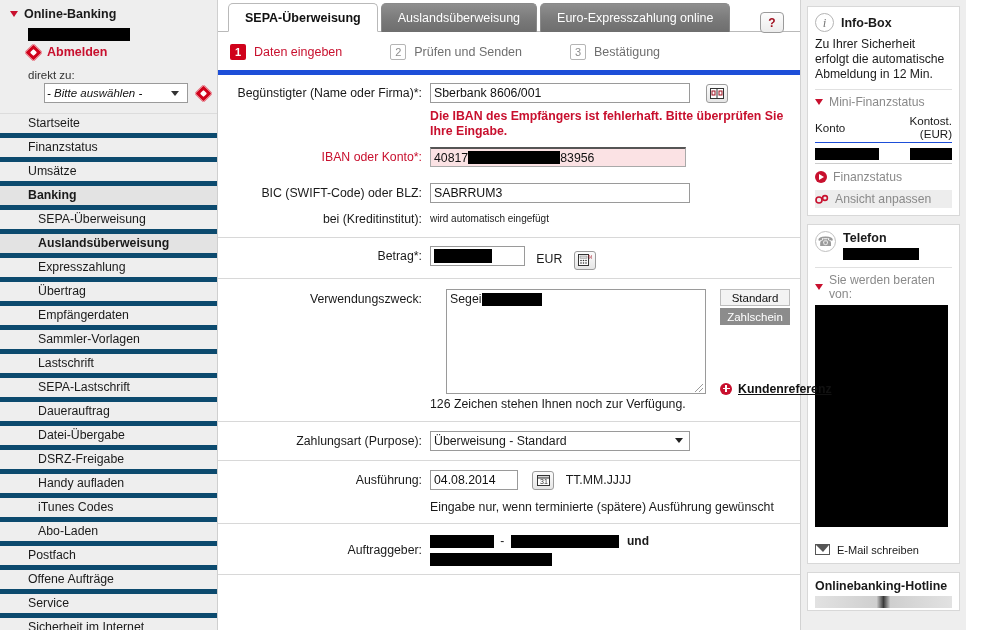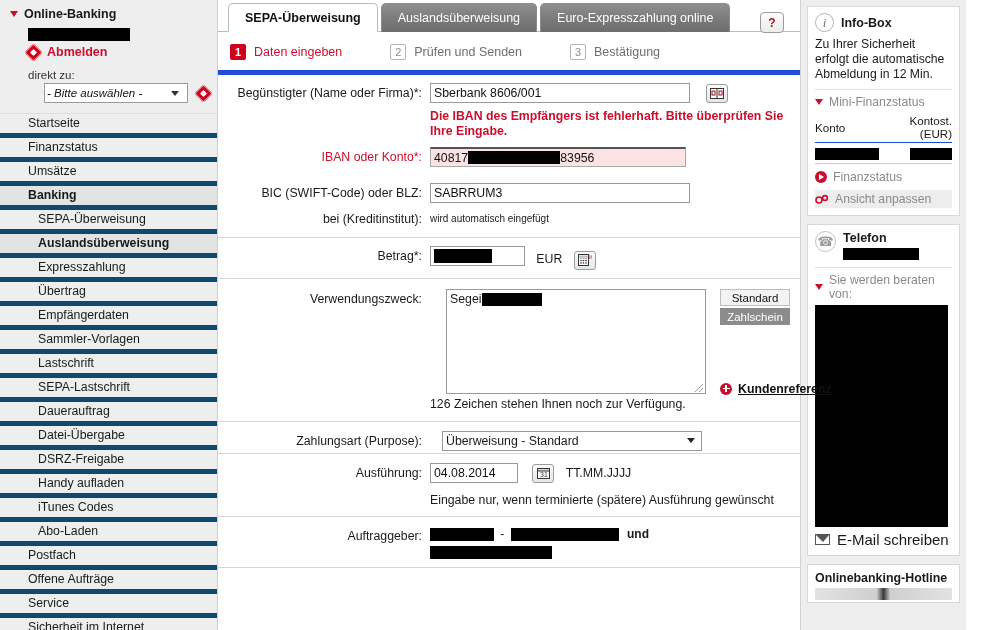--- a/index.html
+++ b/index.html
@@ -296,21 +296,21 @@
     border-top: 3px solid transparent; border-bottom: 3px solid transparent;
     border-left: 5px solid #fff;
   }
   .phone-ic {
     width: 21px; height: 21px; border-radius: 50%;
     border: 1px solid #c0c0c0; color: #9a9a9a;
     display: flex; align-items: center; justify-content: center;
     font-size: 13px; margin-right: 7px; flex: 0 0 21px;
   }
   .blackblock { background: #000; display: block; }
-  .mail-row { display: flex; align-items: center; margin-top: 4px; font-size: 15px; }
+  .mail-row { display: flex; align-items: center; margin-top: 17px; font-size: 11px; }
   .env {
     width: 15px; height: 11px; border: 1px solid #555; margin-right: 7px;
     position: relative; flex: 0 0 15px;
   }
   .env::after {
     content: ""; position: absolute; left: 0; top: 0;
     width: 0; height: 0;
     border-left: 7px solid transparent; border-right: 6px solid transparent;
     border-top: 7px solid #555;
   }
@@ -502,21 +502,21 @@
             <div class="sbtn off">Zahlschein</div>
           </div>
 
           <div class="kref">
             <span class="plusdot"></span>
             <span>Kundenreferenz</span>
           </div>
         </div>
       </div>
 
-      <div class="frow" style="padding-top:9px;padding-bottom:2px;gap:12px;">
+      <div class="frow" style="padding-top:9px;padding-bottom:9px;">
         <div class="flabel">Zahlungsart (Purpose):</div>
         <div class="fctl">
           <div class="selectbox">
             <span>Überweisung - Standard</span>
             <span class="caret"></span>
           </div>
         </div>
       </div>
 
       <div class="frow" style="padding-top:9px;padding-bottom:9px;">
@@ -528,21 +528,21 @@
               <rect x="0.5" y="1.5" width="12" height="10" fill="#fff" stroke="#333"></rect>
               <rect x="0.5" y="1.5" width="12" height="2.5" fill="#d8d8d8" stroke="#333"></rect>
               <text x="3" y="10" font-size="7" fill="#333" font-family="Liberation Sans, sans-serif">31</text>
             </svg>
           </span>
           <span class="unit">TT.MM.JJJJ</span>
           <div class="noteline">Eingabe nur, wenn terminierte (spätere) Ausführung gewünscht</div>
         </div>
       </div>
 
-      <div class="frow" style="padding-top:9px;">
+      <div class="frow" style="padding-top:9px;align-items:center;">
         <div class="flabel">Auftraggeber:</div>
         <div class="fctl">
           <div style="line-height:16px;">
             <span class="redact" style="width:64px;height:13px;"></span>
             <span style="margin:0 3px;">-</span>
             <span class="redact" style="width:108px;height:13px;"></span>
             <span style="font-weight:bold;margin-left:5px;">und</span>
           </div>
           <div style="margin-top:3px;">
             <span class="redact" style="width:122px;height:13px;"></span>

